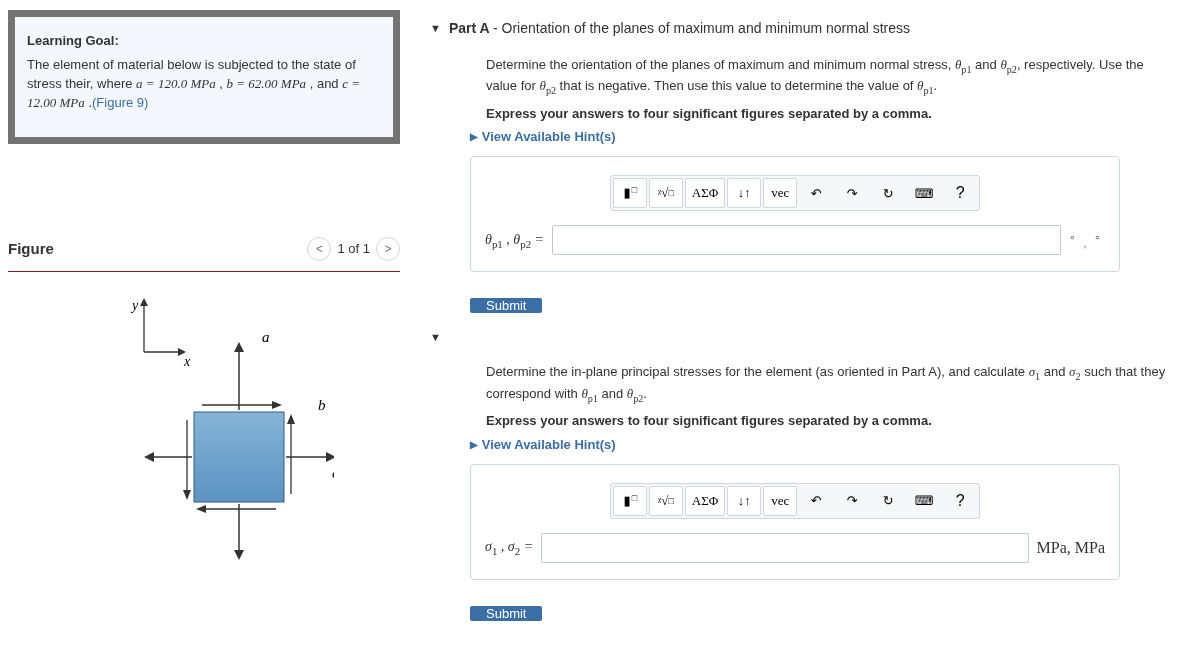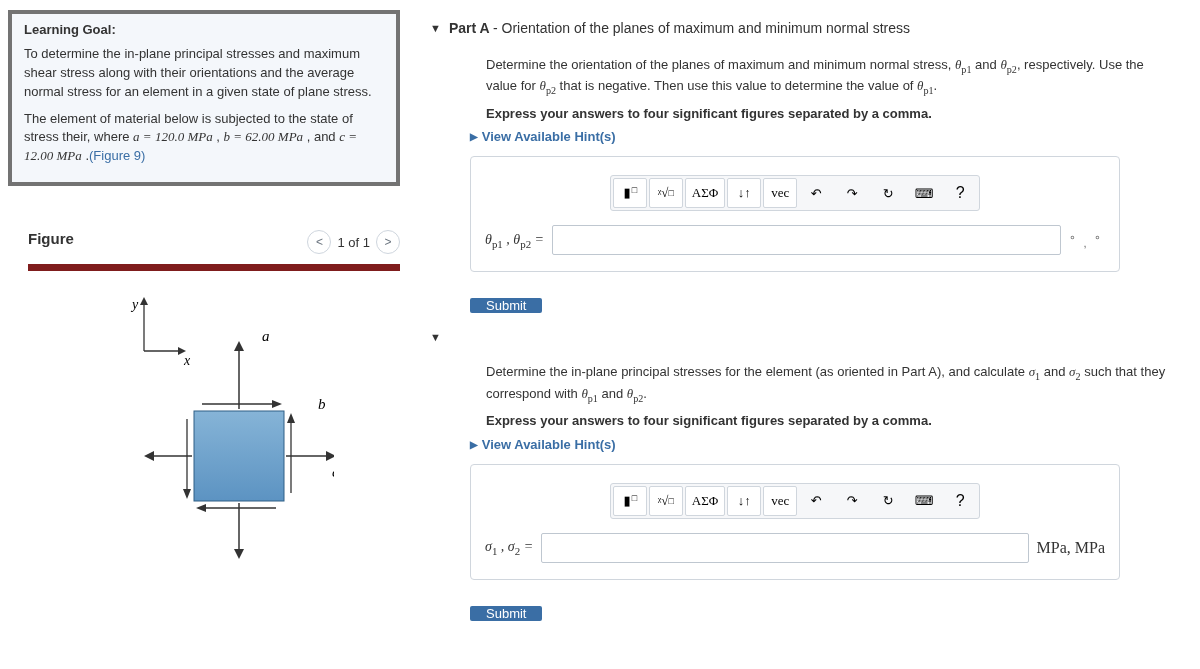--- a/index.html
+++ b/index.html
@@ -10,38 +10,38 @@
     color: #333;
     background: #fff;
     width: 1200px;
   }
   .layout { display: flex; }
   .left-col { width: 410px; padding: 10px 10px 10px 8px; }
   .right-col { flex: 1; padding: 10px 10px 10px 20px; }
 
   .learning-goal-box {
     background: #f4f7fb;
-    border: 4px solid #737373;
-    padding: 8px 12px;
-    margin-bottom: 40px;
+    border: 7px solid #737373;
+    padding: 16px 12px;
+    margin-bottom: 89px;
   }
   .learning-goal-box h3 { margin: 0 0 8px 0; font-size: 13px; font-weight: bold; }
   .learning-goal-box p { margin: 0 0 8px 0; line-height: 1.45; }
   .figlink { color: #3a6ea5; cursor: pointer; }
   .math { font-family: 'Times New Roman', serif; font-style: italic; }
   .mpa { font-family: 'Times New Roman', serif; }
 
   .figure-heading {
     display: flex;
+    align-items: center;
     justify-content: space-between;
     padding: 4px 0 10px 0;
-    border-bottom: 7px solid #7f1d1d;
+    border-bottom: 1px solid #7f1d1d;
     font-size: 15px;
     font-weight: bold;
-    margin-left: 20px;
   }
   .fig-nav { display: flex; align-items: center; gap: 6px; font-weight: normal; font-size: 13px; }
   .fig-nav-btn {
     width: 24px; height: 24px; border: 1px solid #cfd6de; background: #fff;
     border-radius: 50%; color: #6c7680; cursor: pointer; display: inline-flex;
     align-items: center; justify-content: center; font-size: 12px;
   }
 
   .figure-canvas { display:flex; justify-content:center; padding-top:20px; }
 
@@ -101,21 +101,20 @@
 
   .sub { font-size: 0.78em; vertical-align:sub; font-style:normal; font-family:'Times New Roman',serif;}
 </style>
 </head>
 <body>
 
 <div class="layout">
   <div class="left-col">
     <div class="learning-goal-box">
       <h3>Learning Goal:</h3>
-      <p>To determine the in-plane principal stresses and maximum shear stress along with their orientations and the average normal stress for an element in a given state of plane stress.</p>
       <p>
         <span>The element of material below is subjected to the state of stress their, where </span>
         <span class="math"><i>a</i> = 120.0 <span class="mpa">MPa</span></span> ,
         <span class="math"><i>b</i> = 62.00 <span class="mpa">MPa</span></span> ,
         and <span class="math"><i>c</i> = 12.00 <span class="mpa">MPa</span></span> .<span class="figlink">(Figure 9)</span>
       </p>
     </div>
 
     <div class="figure-heading">
       <span>Figure</span>

